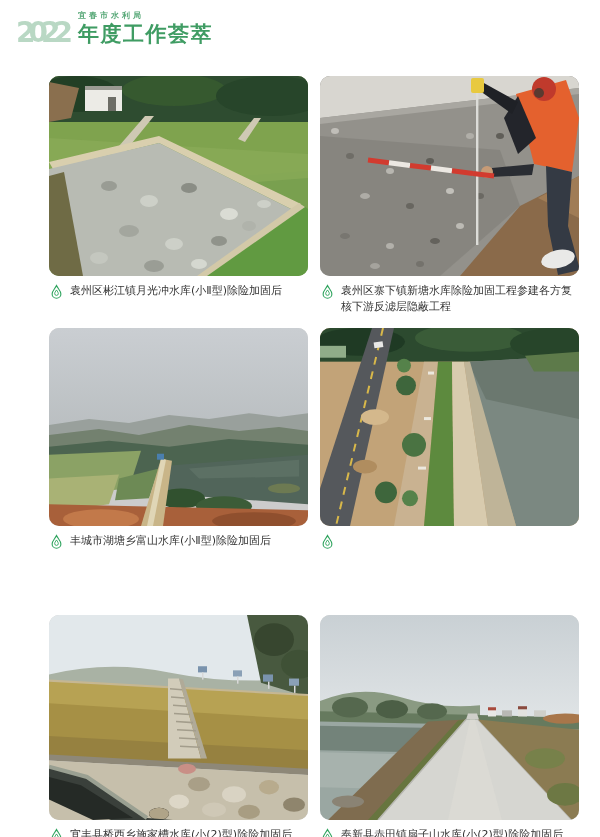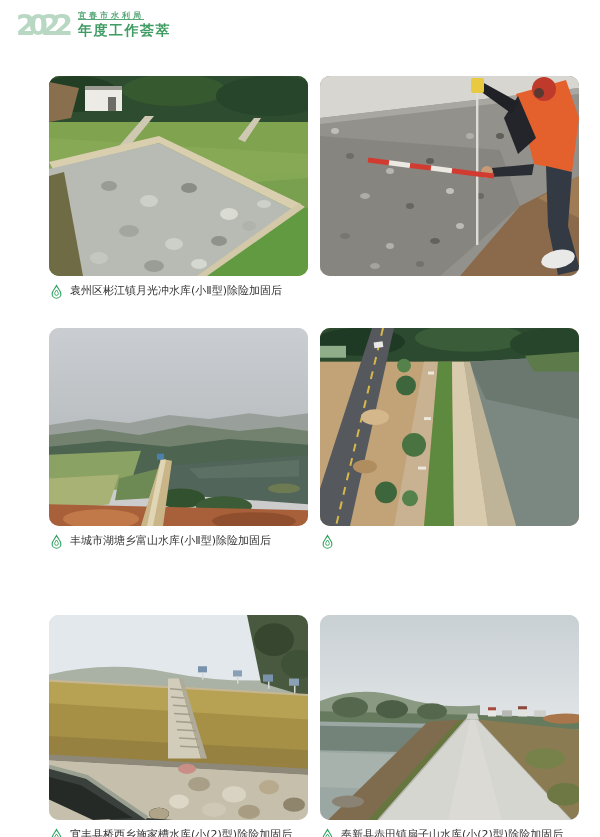--- a/index.html
+++ b/index.html
@@ -13,22 +13,22 @@
     margin:0 auto; overflow:hidden;
     font-family:"DejaVu Sans","Liberation Sans",sans-serif;
   }
   
   .brand{position:absolute; top:10px; left:16px; display:flex; align-items:flex-end;}
   .year{
     font-size:28px; font-weight:700; color:var(--year-green);
     letter-spacing:-7px; line-height:.85; padding-right:12px;
   }
   .brand-text{display:flex; flex-direction:column;}
-  .org{font-size:8px; font-weight:700; color:var(--org-green); letter-spacing:3px; margin-bottom:2px;text-decoration:underline;}
-  .title{font-size:14px; font-weight:700; color:var(--accent-green); letter-spacing:1.5px; line-height:1.05;}
+  .org{font-size:8px; font-weight:700; color:var(--org-green); letter-spacing:3px; margin-bottom:2px;}
+  .title{font-size:21px; font-weight:700; color:var(--accent-green); letter-spacing:1.5px; line-height:1.05;}
   
   .gallery{
     position:absolute; top:76px; left:49px; width:530px;
     display:grid; grid-template-columns:259px 259px; column-gap:12px;
   }
   .card{display:block;}
   .card.r1{height:252px;} .card.r2{height:247px;} .card.r3{height:247px;margin-top:40px;}
   .photo{width:259px; border-radius:10px; overflow:hidden; background:#ccc;}
   .r1 .photo{height:200px;} .r2 .photo{height:198px;} .r3 .photo{height:205px;}
   .photo svg{display:block; width:100%; height:100%;}
@@ -133,20 +133,27 @@
           <rect x="151" y="2" width="13" height="15" rx="2" fill="#e8c93f"></rect>
           <rect x="156" y="17" width="2.4" height="152" fill="#dcdcd8"></rect>
           <line x1="48" y1="84" x2="69" y2="86.7" stroke="#d23b2f" stroke-width="5"></line>
           <line x1="69" y1="86.7" x2="90" y2="89.4" stroke="#ece8e2" stroke-width="5"></line>
           <line x1="90" y1="89.4" x2="111" y2="92.1" stroke="#d23b2f" stroke-width="5"></line>
           <line x1="111" y1="92.1" x2="132" y2="94.8" stroke="#ece8e2" stroke-width="5"></line>
           <line x1="132" y1="94.8" x2="153" y2="97.4" stroke="#d23b2f" stroke-width="5"></line>
           <line x1="153" y1="97.4" x2="174" y2="100" stroke="#d23b2f" stroke-width="5"></line>
         </svg>
       </div>
+      <figcaption class="cap">
+        <svg class="drop" viewBox="0 0 24 24" aria-hidden="true">
+          <path d="M12 2.5 C9.5 7.5 5 11.5 5 15.8 a7 7 0 0 0 14 0 C19 11.5 14.5 7.5 12 2.5 Z" fill="none" stroke="#2fa45e" stroke-width="1.8"></path>
+          <path d="M12 9.5 c-1.4 2.4 -2.9 4 -2.9 5.8 a2.9 2.9 0 0 0 5.8 0 c0 -1.8 -1.5 -3.4 -2.9 -5.8 Z" fill="none" stroke="#2fa45e" stroke-width="1.5"></path>
+        </svg>
+        <span>袁州区寨下镇新塘水库除险加固工程参建各方复核下游反滤层隐蔽工程</span>
+      </figcaption>
     </figure>
 
     <figure class="card r2">
       <div class="photo" aria-label="aerial view of reservoir, dam embankment, farmland and hazy mountains">
         <svg viewBox="0 0 259 200" preserveAspectRatio="none" aria-hidden="true">
           <defs>
             <linearGradient id="sky3" x1="0" y1="0" x2="0" y2="1">
               <stop offset="0" stop-color="#caced2"></stop>
                 <stop offset="1" stop-color="#b5babc"></stop>
             </linearGradient>

